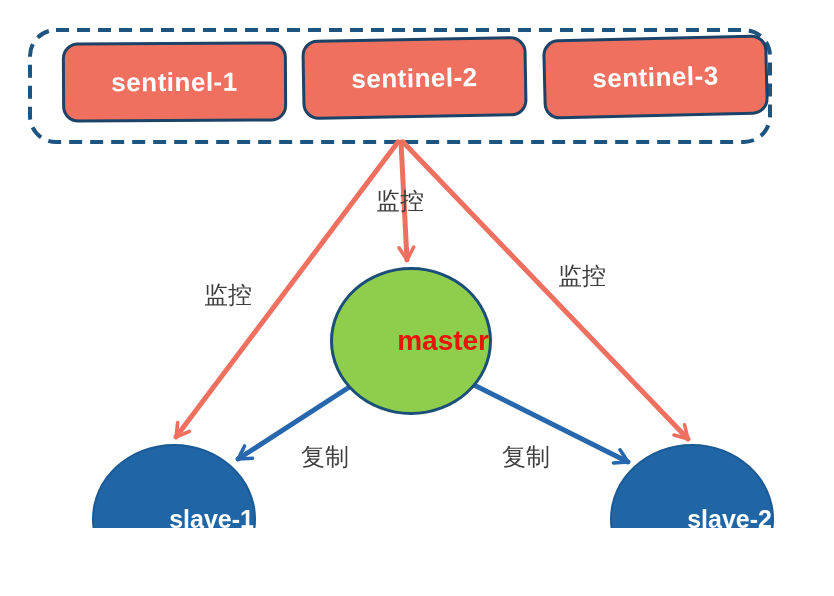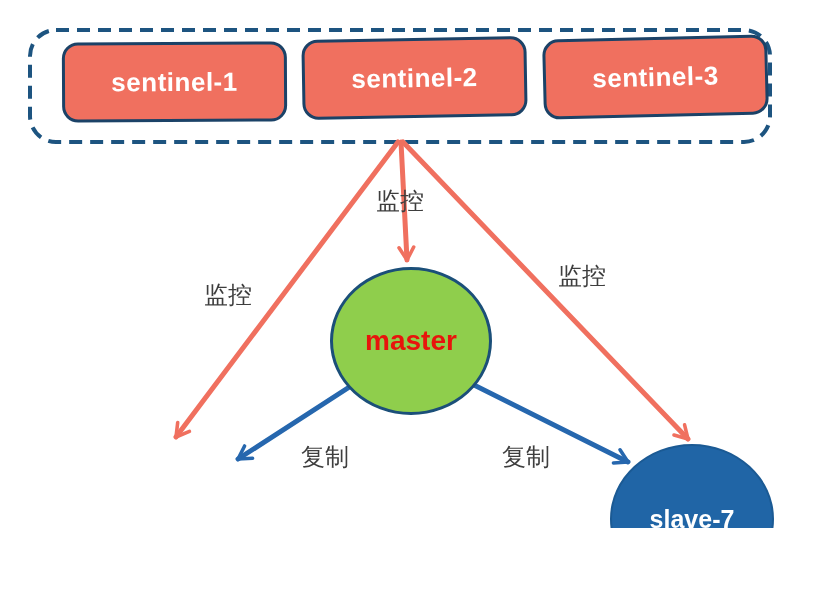--- a/index.html
+++ b/index.html
@@ -72,21 +72,21 @@
     z-index: 2;
   }
   .sentinel-1 { left: 62px;  top: 42px; transform: rotate(-0.3deg); }
   .sentinel-2 { left: 302px; top: 38px; transform: rotate(-1deg); }
   .sentinel-3 { left: 543px; top: 37px; transform: rotate(-1.4deg); }
 
   .circle {
     position: absolute;
     display: flex;
     align-items: center;
-    justify-content: center;
+    justify-content: flex-end;
     border-radius: 50%;
     z-index: 2;
   }
   .master-circle {
     left: 330px; top: 267px;
     width: 156px; height: 142px;
     background: var(--master-fill);
     border: 3px solid var(--node-border);
     color: var(--master-text);
     font-size: 28px;
@@ -162,22 +162,25 @@
   <div class="sentinel-box sentinel-2">
     <span>sentinel-2</span>
   </div>
   <div class="sentinel-box sentinel-3">
     <span>sentinel-3</span>
   </div>
 
   <div class="circle master-circle">
     <span>master</span>
   </div>
+  <div class="circle slave-circle slave-1">
+    <span>slave-1</span>
+  </div>
   <div class="circle slave-circle slave-2">
-    <span>slave-7</span>
+    <span>slave-2</span>
   </div>
 
   <div class="edge-label lbl-monitor-master">监控</div>
   <div class="edge-label lbl-monitor-slave1">监控</div>
   <div class="edge-label lbl-monitor-slave2">监控</div>
   <div class="edge-label lbl-replicate-slave1">复制</div>
   <div class="edge-label lbl-replicate-slave2">复制</div>
 
 </div>
 

